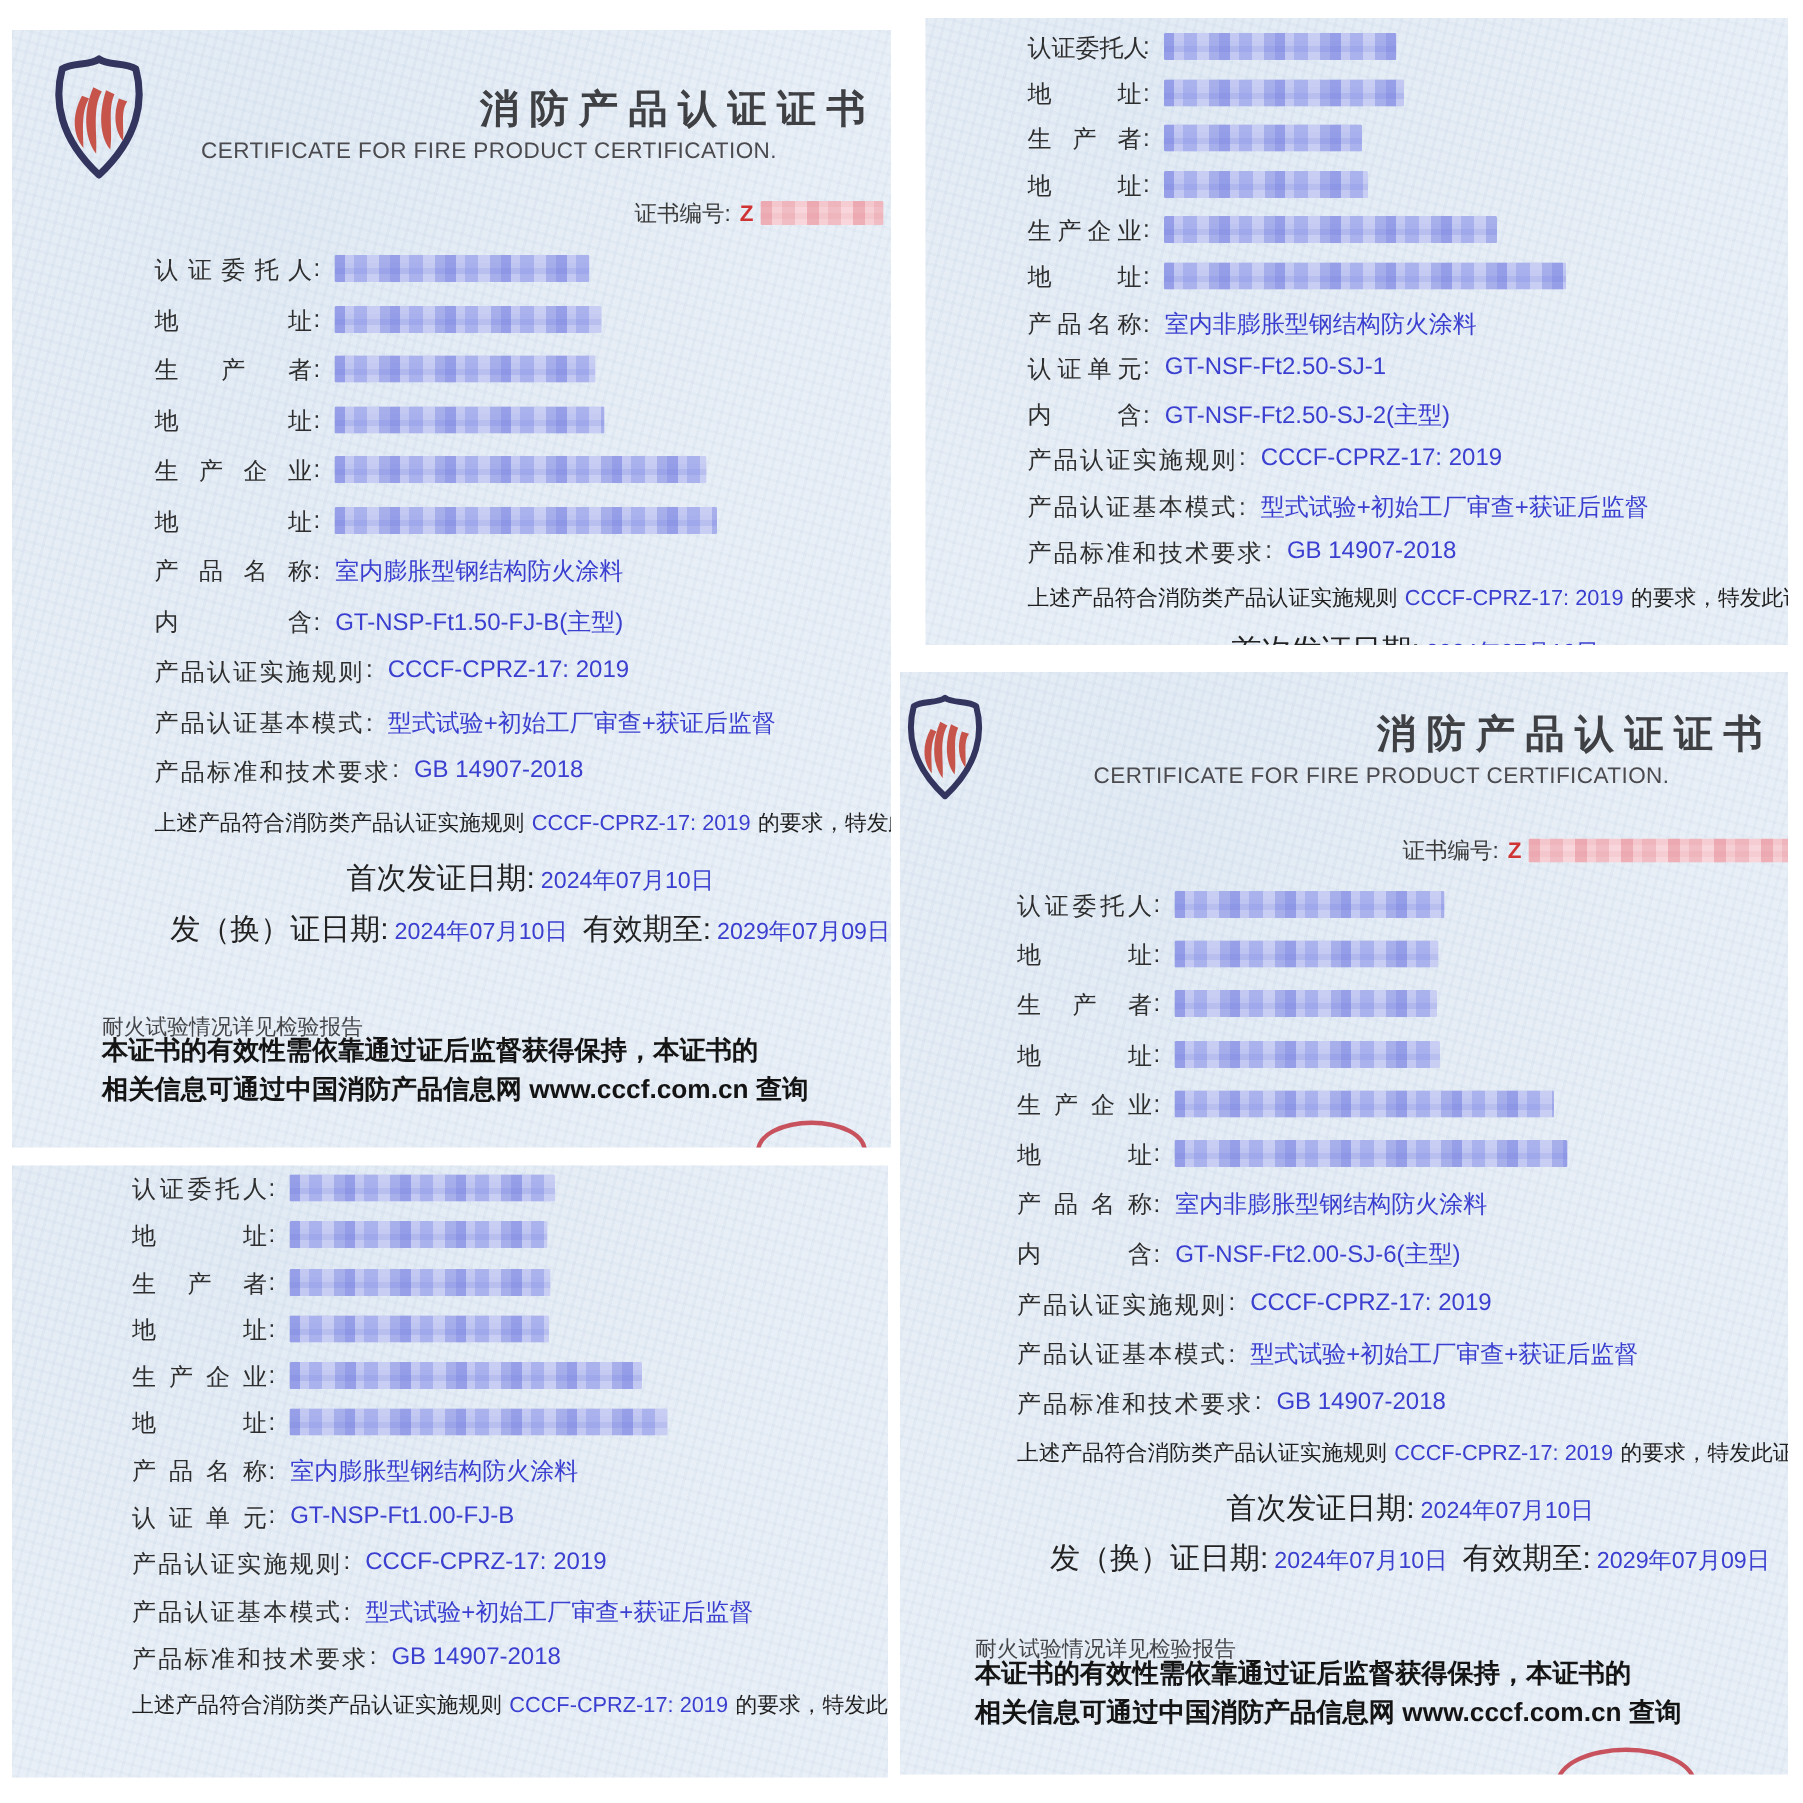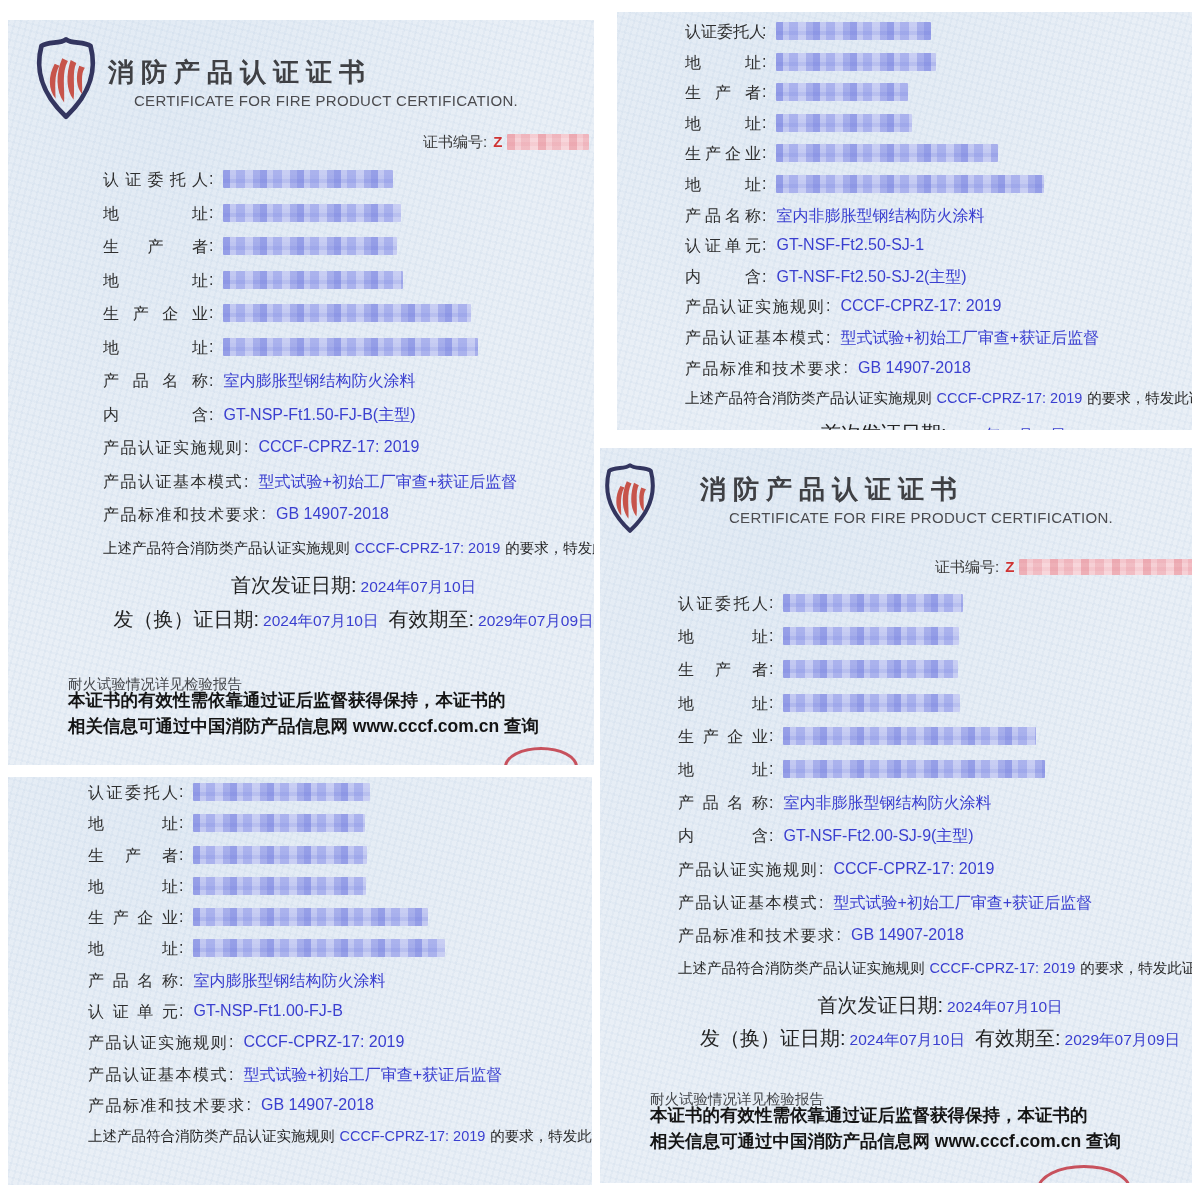--- a/index.html
+++ b/index.html
@@ -15,21 +15,21 @@
   }
   .cert-tl{left:8px;  top:20px;  width:586px; height:745px;}
   .cert-tr{left:617px; top:12px;  width:575px; height:418px;}
   .cert-bl{left:8px;  top:777px; width:584px; height:408px;}
   .cert-br{left:600px; top:448px; width:592px; height:735px;}
 
   
   .logo{position:absolute;}
   .cert-tl .logo{left:25px;top:14px;width:66px;height:88px;}
   .cert-br .logo{left:2px;top:3px;width:56px;height:94px;}
-  .hdr-title{position:absolute;left:100px;right:10px;text-align:left;
+  .hdr-title{position:absolute;left:100px;right:10px;text-align:right;
     font-size:26px;font-weight:600;letter-spacing:7px;color:#3f4044;white-space:nowrap;}
   .hdr-sub{position:absolute;left:60px;right:10px;text-align:center;
     font-size:15px;font-weight:500;letter-spacing:.3px;color:#4b4b4f;white-space:nowrap;}
   .cert-tl .hdr-title{top:35px;}  .cert-tl .hdr-sub{top:72px;}
   .cert-br .hdr-title{top:24px;}  .cert-br .hdr-sub{top:61px;}
 
   .certno{position:absolute;font-size:15px;color:#3a3a3a;white-space:nowrap;}
   .cert-tl .certno{left:415px;top:113px;}
   .cert-br .certno{left:335px;top:110px;}
   .certno .red{color:#cf3333;font-weight:600;margin-left:6px;}
@@ -179,21 +179,21 @@
     <span class="redact pink" style="width:195px"></span>
   </div>
   <div class="rows">
       <div class="row"><span class="flabel">认证委托人</span><span class="colon">:</span><span class="redact" style="width: 180px;"></span></div>
       <div class="row"><span class="flabel">地址</span><span class="colon">:</span><span class="redact" style="width: 176px;"></span></div>
       <div class="row"><span class="flabel">生产者</span><span class="colon">:</span><span class="redact" style="width: 175px;"></span></div>
       <div class="row"><span class="flabel">地址</span><span class="colon">:</span><span class="redact" style="width: 177px;"></span></div>
       <div class="row"><span class="flabel">生产企业</span><span class="colon">:</span><span class="redact" style="width: 253px;"></span></div>
       <div class="row"><span class="flabel">地址</span><span class="colon">:</span><span class="redact" style="width: 262px;"></span></div>
       <div class="row"><span class="flabel">产品名称</span><span class="colon">:</span><span class="fval">室内非膨胀型钢结构防火涂料</span></div>
-      <div class="row"><span class="flabel">内含</span><span class="colon">:</span><span class="fval">GT-NSF-Ft2.00-SJ-9(主型)</span></div>
+      <div class="row"><span class="flabel">内含</span><span class="colon">:</span><span class="fval">GT-NSF-Ft2.00-SJ-6(主型)</span></div>
       <div class="row"><span class="flabel fl-long">产品认证实施规则</span><span class="colon">:</span><span class="fval">CCCF-CPRZ-17: 2019</span></div>
       <div class="row"><span class="flabel fl-long">产品认证基本模式</span><span class="colon">:</span><span class="fval">型式试验+初始工厂审查+获证后监督</span></div>
       <div class="row"><span class="flabel fl-long">产品标准和技术要求</span><span class="colon">:</span><span class="fval">GB 14907-2018</span></div>
       <div class="row center"><span class="stmt-black">上述产品符合消防类产品认证实施规则</span><span class="stmt-blue">CCCF-CPRZ-17: 2019</span><span class="stmt-black">的要求，特发此证</span></div>
       <div class="row center"><span class="dlabel">首次发证日期:</span><span class="dval">2024年07月10日</span></div>
       <div class="row center"><span class="dlabel">发（换）证日期:</span><span class="dval">2024年07月10日</span><span class="dlabel">有效期至:</span><span class="dval">2029年07月09日</span></div>
     </div>
   <div class="stamp"></div>
 <div class="notes">
       <div class="note-report">耐火试验情况详见检验报告</div>

